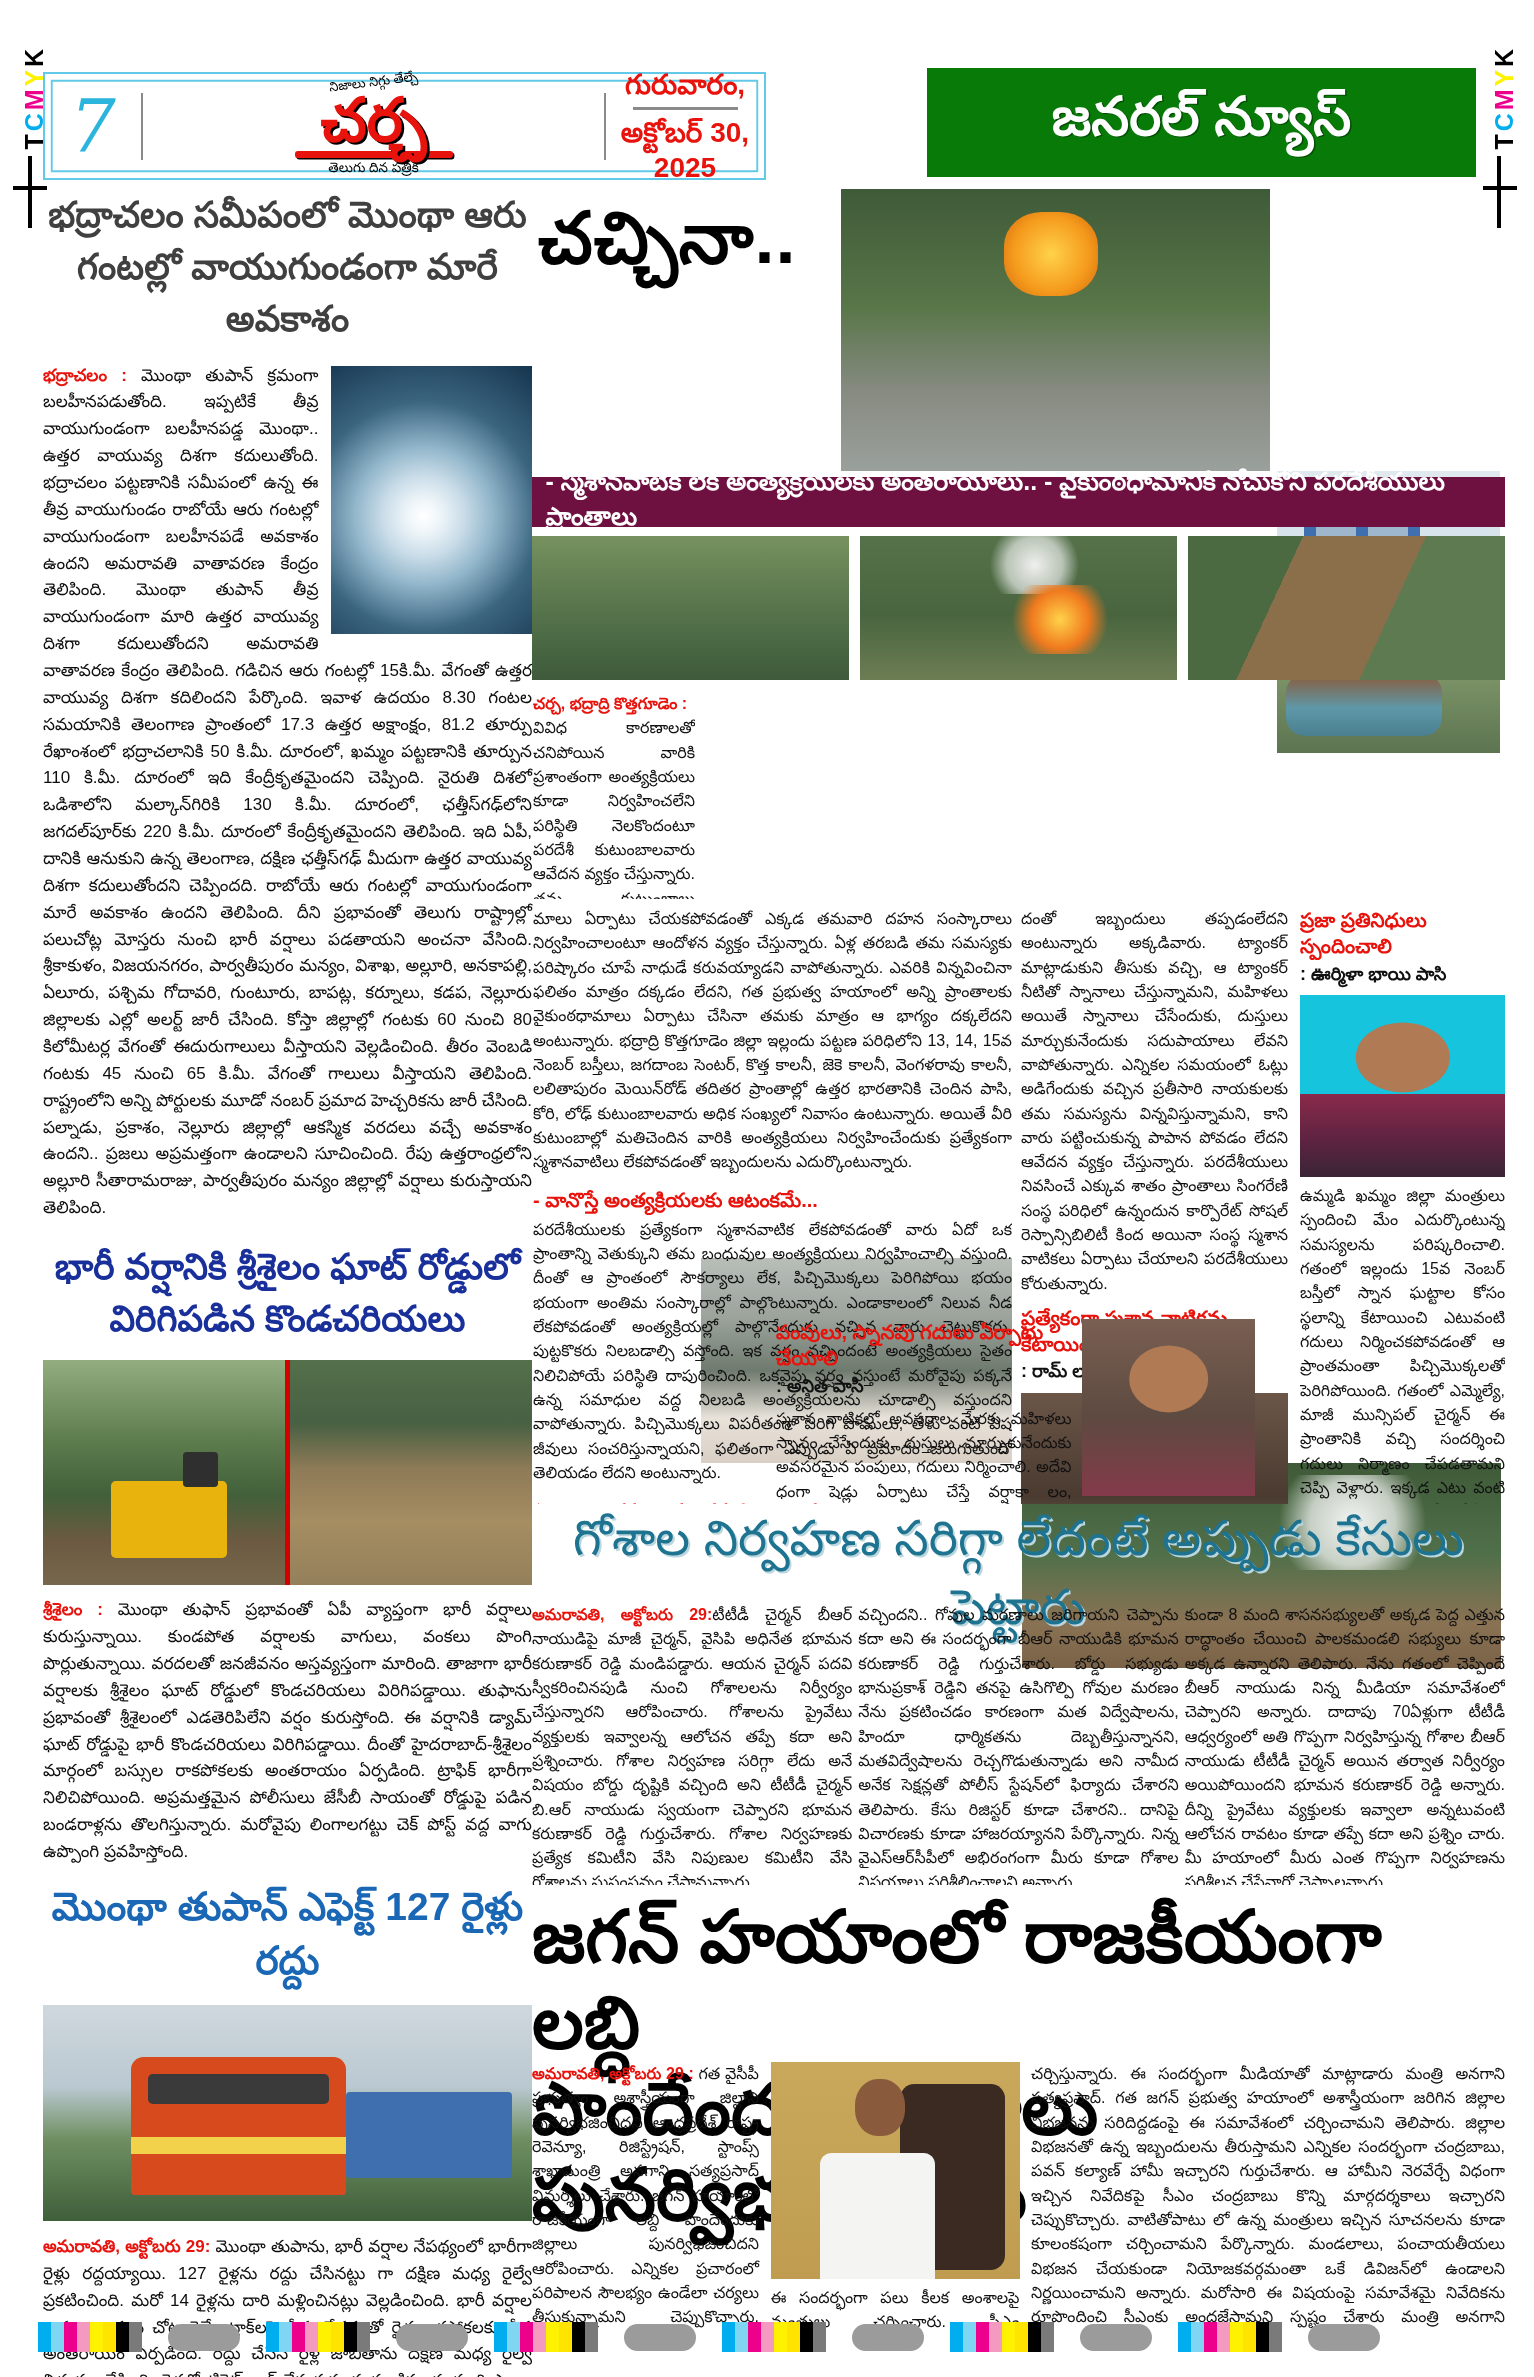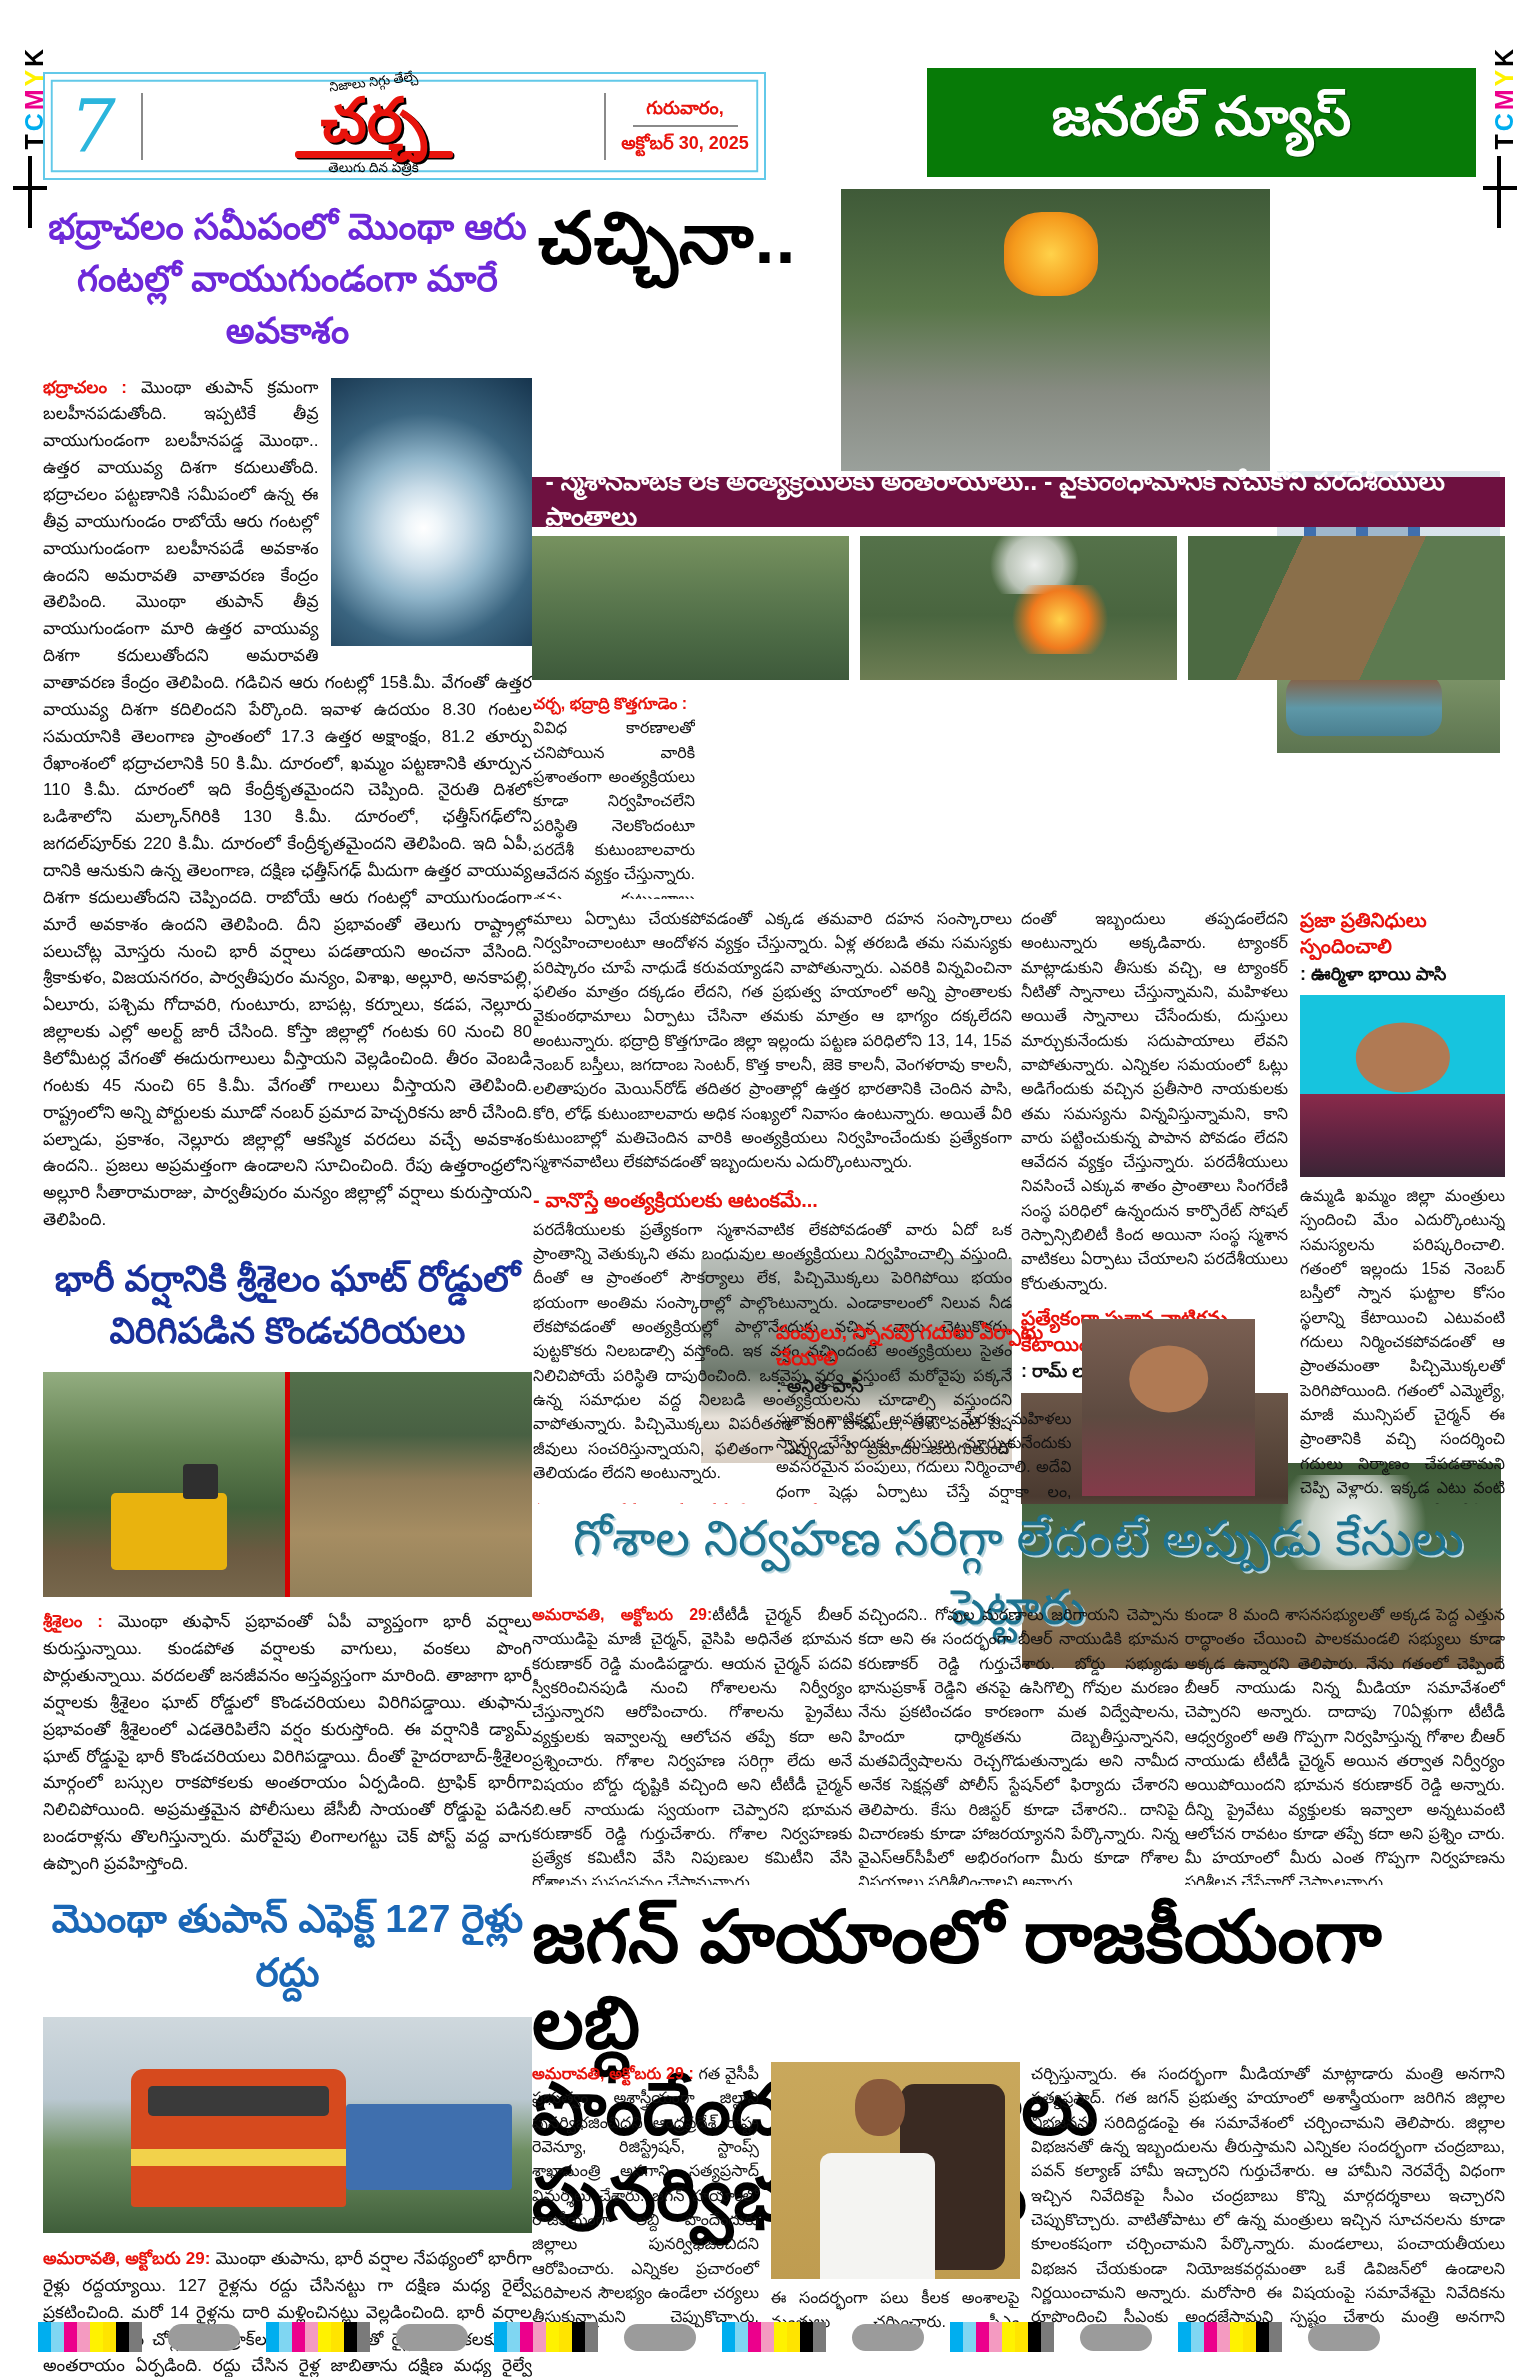--- a/index.html
+++ b/index.html
@@ -20,33 +20,33 @@
   .pagenum{width:96px;text-align:center;font-family:"DejaVu Serif",serif;
         font-size:72px;color:#2BB5DC;font-style:italic;}
   .mast-div{width:2.4px;height:67px;background:#8a8a8a;}
   .logo-block{flex:1;text-align:center;position:relative;}
   .logo-slogan{font-size:13px;color:#000;transform:rotate(-7deg);display:inline-block;margin-bottom:1px;}
   .logo-title{font-size:61px;font-weight:bold;color:#E8130C;line-height:.9;
         text-shadow:2.4px 2.4px 0 #000;}
   .logo-bar{width:158px;height:6.7px;background:#E8130C;margin:2.9px auto 1.9px auto;
         box-shadow:1.4px 1.4px 0 #000;border-radius:2.9px;}
   .logo-sub{font-size:13.4px;color:#000;}
-  .date-block{width:158px;text-align:center;color:#E8130C;font-weight:bold;font-size:18px;line-height:1.25;}
+  .date-block{width:158px;text-align:center;color:#E8130C;font-weight:bold;font-size:28px;line-height:1.25;}
   .date-rule{width:105px;height:2.9px;background:#8a8a8a;margin:4.8px auto;}
   .section-banner{left:927px;top:68px;width:549px;height:109px;background:#077A07;
         display:flex;align-items:center;justify-content:center;}
   .section-banner span{color:#fff;font-size:54px;font-weight:bold;text-shadow:1.4px 1.4px 0 #044d04;}
   
   .tbody{font-size:17px;line-height:1.58;text-align:justify;color:#0d0d0d;}
   .dateline{color:#E8130C;font-weight:bold;}
   .redsub{color:#E8130C;font-weight:bold;font-size:20px;margin:12.5px 0 4.8px 0;line-height:1.3;}
   .byline{font-weight:bold;font-size:18px;color:#111;margin:1.9px 0 5.8px 0;}
   
   .leftcol{left:43px;top:185px;width:489px;}
-  .h-purple{color:#6d28d9;font-size:36px;font-weight:bold;text-align:center;line-height:1.45;margin:16px 0 17px 0;}
+  .h-purple{color:#404040;font-size:36px;font-weight:bold;text-align:center;line-height:1.45;margin:4px 0 17px 0;}
   .h-blue{color:#19309B;font-size:36px;font-weight:bold;text-align:center;line-height:1.45;margin:19px 0 14.4px 0;}
   .h-trainblue{color:#1A67B6;font-size:39px;font-weight:bold;text-align:center;margin:19px 0 12.5px 0;}
   .photo-pair{display:flex;width:100%;height:225px;margin:2.9px 0 12.5px 0;}
   .photo-pair .sep{width:4.8px;background:#d40000;}
   
   .ph{position:relative;overflow:hidden;background:#b9b9b9;}
   .ph-cyclone{background:radial-gradient(circle at 46% 56%, #ffffff 0%, #eef5f9 9%, #c9dce8 22%, #8fb4c9 38%, #3a647f 62%, #16344d 100%);}
   .ph-landslide{background:linear-gradient(180deg,#93ad80 0%,#5e7d4e 35%,#42603a 60%,#6b5a41 80%,#77674c 100%);}
   .jcb{position:absolute;left:28%;bottom:12%;width:48%;height:34%;background:#e9b30e;border-radius:4.8px;}
   .jcb:before{content:"";position:absolute;left:62%;top:-38%;width:30%;height:46%;background:#2f2f2f;border-radius:3.8px;}

